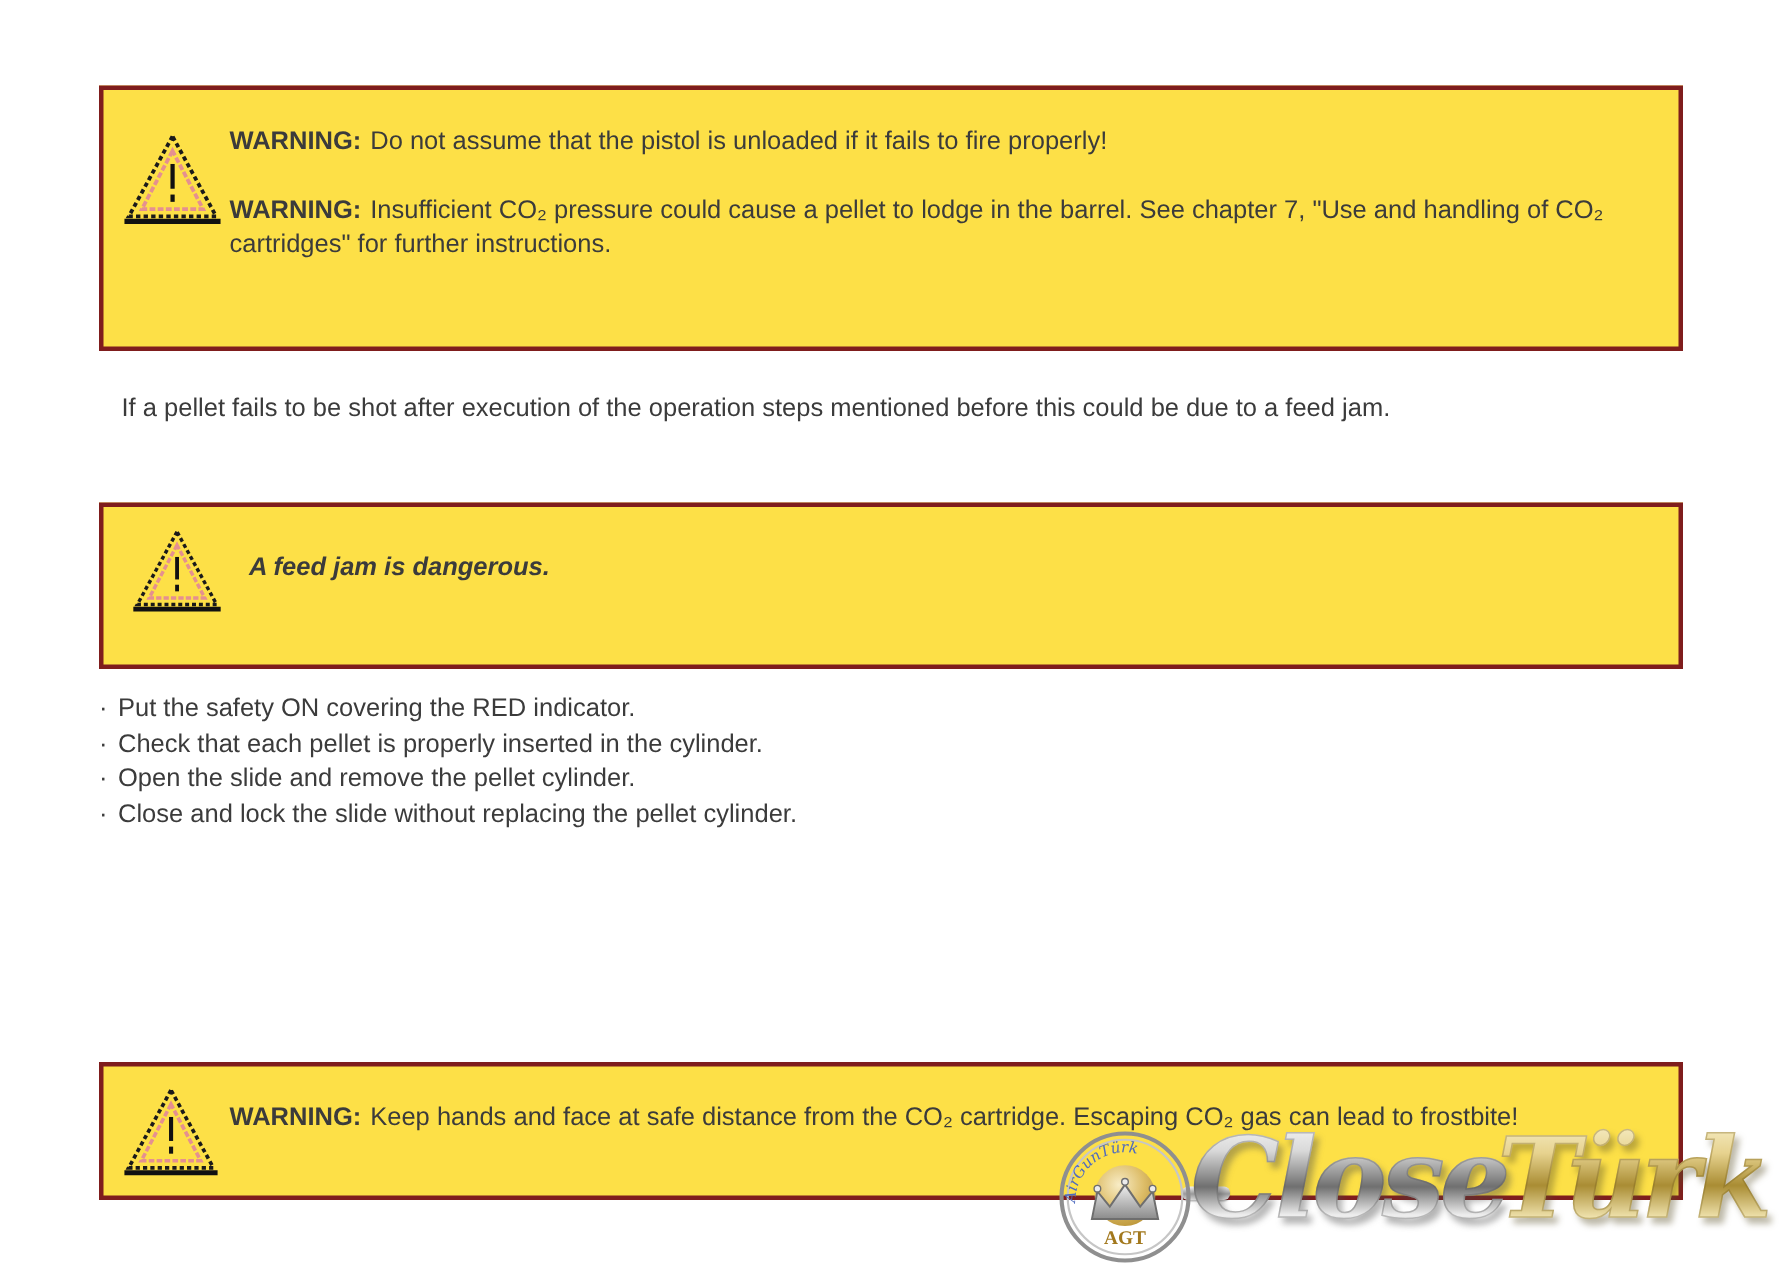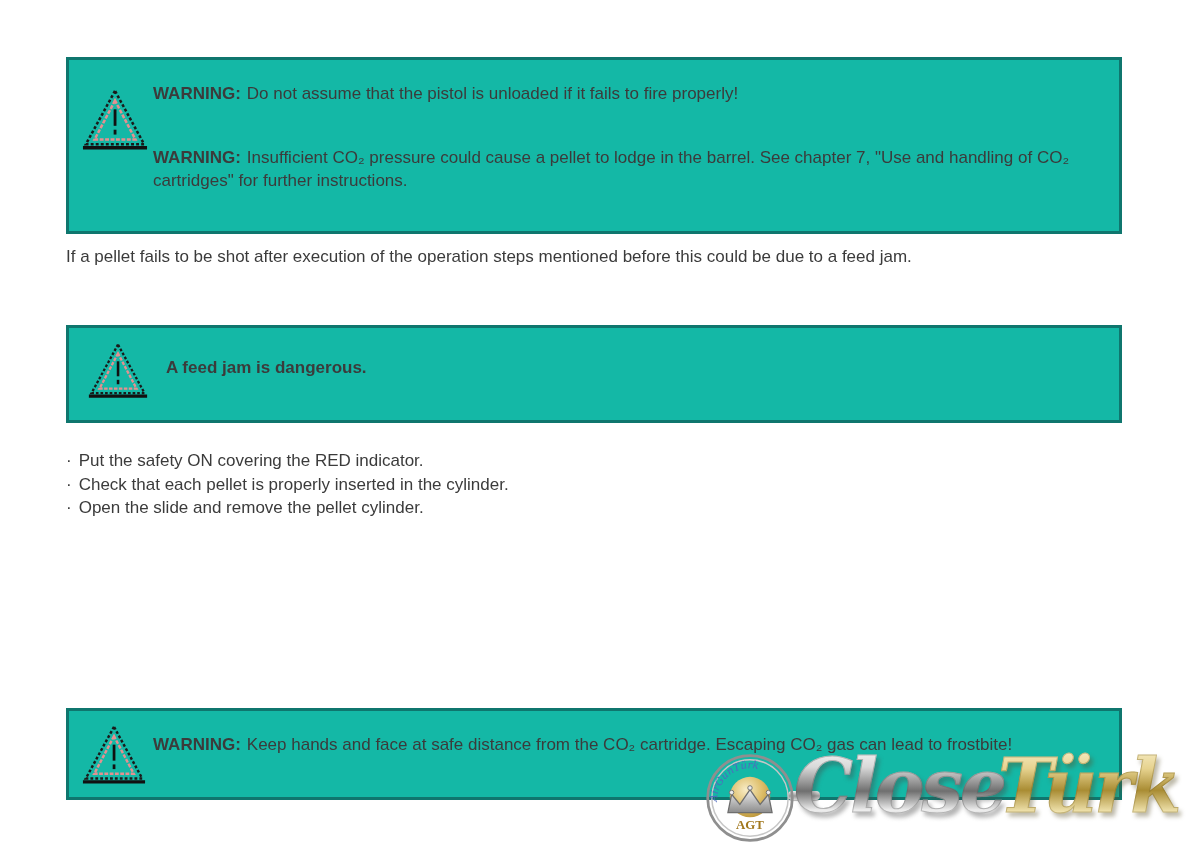--- a/index.html
+++ b/index.html
@@ -2,45 +2,45 @@
 <html><head>
 <meta charset="utf-8">
 <style>
   html,body{margin:0;padding:0;}
   body{
     width:1192px;height:857px;position:relative;background:#ffffff;overflow:hidden;
     font-family:"Liberation Sans",sans-serif;color:#3b3b3b;
   }
   .warning-box{
     position:absolute;left:66px;width:1056px;box-sizing:border-box;
-    border:3px solid #0f766e;background:#14b8a6;
+    border:3px solid #7f1d1d;background:#fde047;
   }
   #box1{top:57px;height:177px;}
-  #box2{top:325px;height:98px;}
+  #box2{top:335px;height:111px;font-style:italic;}
   #box3{top:708px;height:92px;}
 
   .warn-icon{position:absolute;}
   #box1 .warn-icon{left:13px;top:27px;}
   #box2 .warn-icon{left:19px;top:10px;}
   #box3 .warn-icon{left:13px;top:11px;}
 
   .box-text{position:absolute;font-size:17px;line-height:23.5px;}
   #box1 .box-text{left:84px;top:22px;width:952px;}
   #box2 .box-text{left:97px;top:28px;width:900px;font-weight:bold;}
   #box3 .box-text{left:84px;top:22px;width:952px;}
   .box-text p{margin:0;}
-  #box1 .box-text p + p{margin-top:40px;}
+  #box1 .box-text p + p{margin-top:22px;}
   .p-label{font-weight:bold;margin-right:6px;}
 
   .body-paragraph{
     position:absolute;left:66px;top:245px;width:1100px;
-    font-size:17px;line-height:23.5px;white-space:nowrap;margin:0;
+    font-size:17px;line-height:23.5px;white-space:nowrap;margin:15px;
   }
   .checklist{
-    position:absolute;left:66px;top:449px;width:1100px;margin:0;padding:0;list-style:none;
+    position:absolute;left:66px;top:460px;width:1100px;margin:0;padding:0;list-style:none;
     font-size:17px;line-height:23.5px;
   }
   .checklist li{white-space:nowrap;}
   .bullet{display:inline-block;margin-right:7px;}
 
   
   .watermark{position:absolute;left:698px;top:748px;width:494px;height:109px;z-index:5;}
   .chrome-bar{
     position:absolute;left:90px;top:43px;width:32px;height:9px;border-radius:4px;
     background:linear-gradient(180deg,#f2f2f2,#9a9a9a 55%,#d9d9d9);
@@ -95,20 +95,21 @@
   </svg>
   <div class="box-text">
     <p>A feed jam is dangerous.</p>
   </div>
 </div>
 
 <ul class="checklist">
   <li><span class="bullet">·</span><span>Put the safety ON covering the RED indicator.</span></li>
   <li><span class="bullet">·</span><span>Check that each pellet is properly inserted in the cylinder.</span></li>
   <li><span class="bullet">·</span><span>Open the slide and remove the pellet cylinder.</span></li>
+  <li><span class="bullet">·</span><span>Close and lock the slide without replacing the pellet cylinder.</span></li>
 </ul>
 
 <div id="box3" class="warning-box">
   <svg class="warn-icon" width="64" height="66" viewBox="0 0 68 66">
     <polygon points="34,3 4,58 64,58" fill="none" stroke="#1a1a1a" stroke-width="2.6" stroke-dasharray="3 2.2"></polygon>
     <polygon points="34,13 13,53 55,53" fill="none" stroke="#e59090" stroke-width="2.6" stroke-dasharray="4 1.6"></polygon>
     <line x1="1" y1="61.5" x2="67" y2="61.5" stroke="#111111" stroke-width="3.6"></line>
     <rect x="32.6" y="22" width="2.9" height="17" fill="#111111"></rect>
     <rect x="32.6" y="43" width="2.9" height="5" fill="#111111"></rect>
   </svg>

